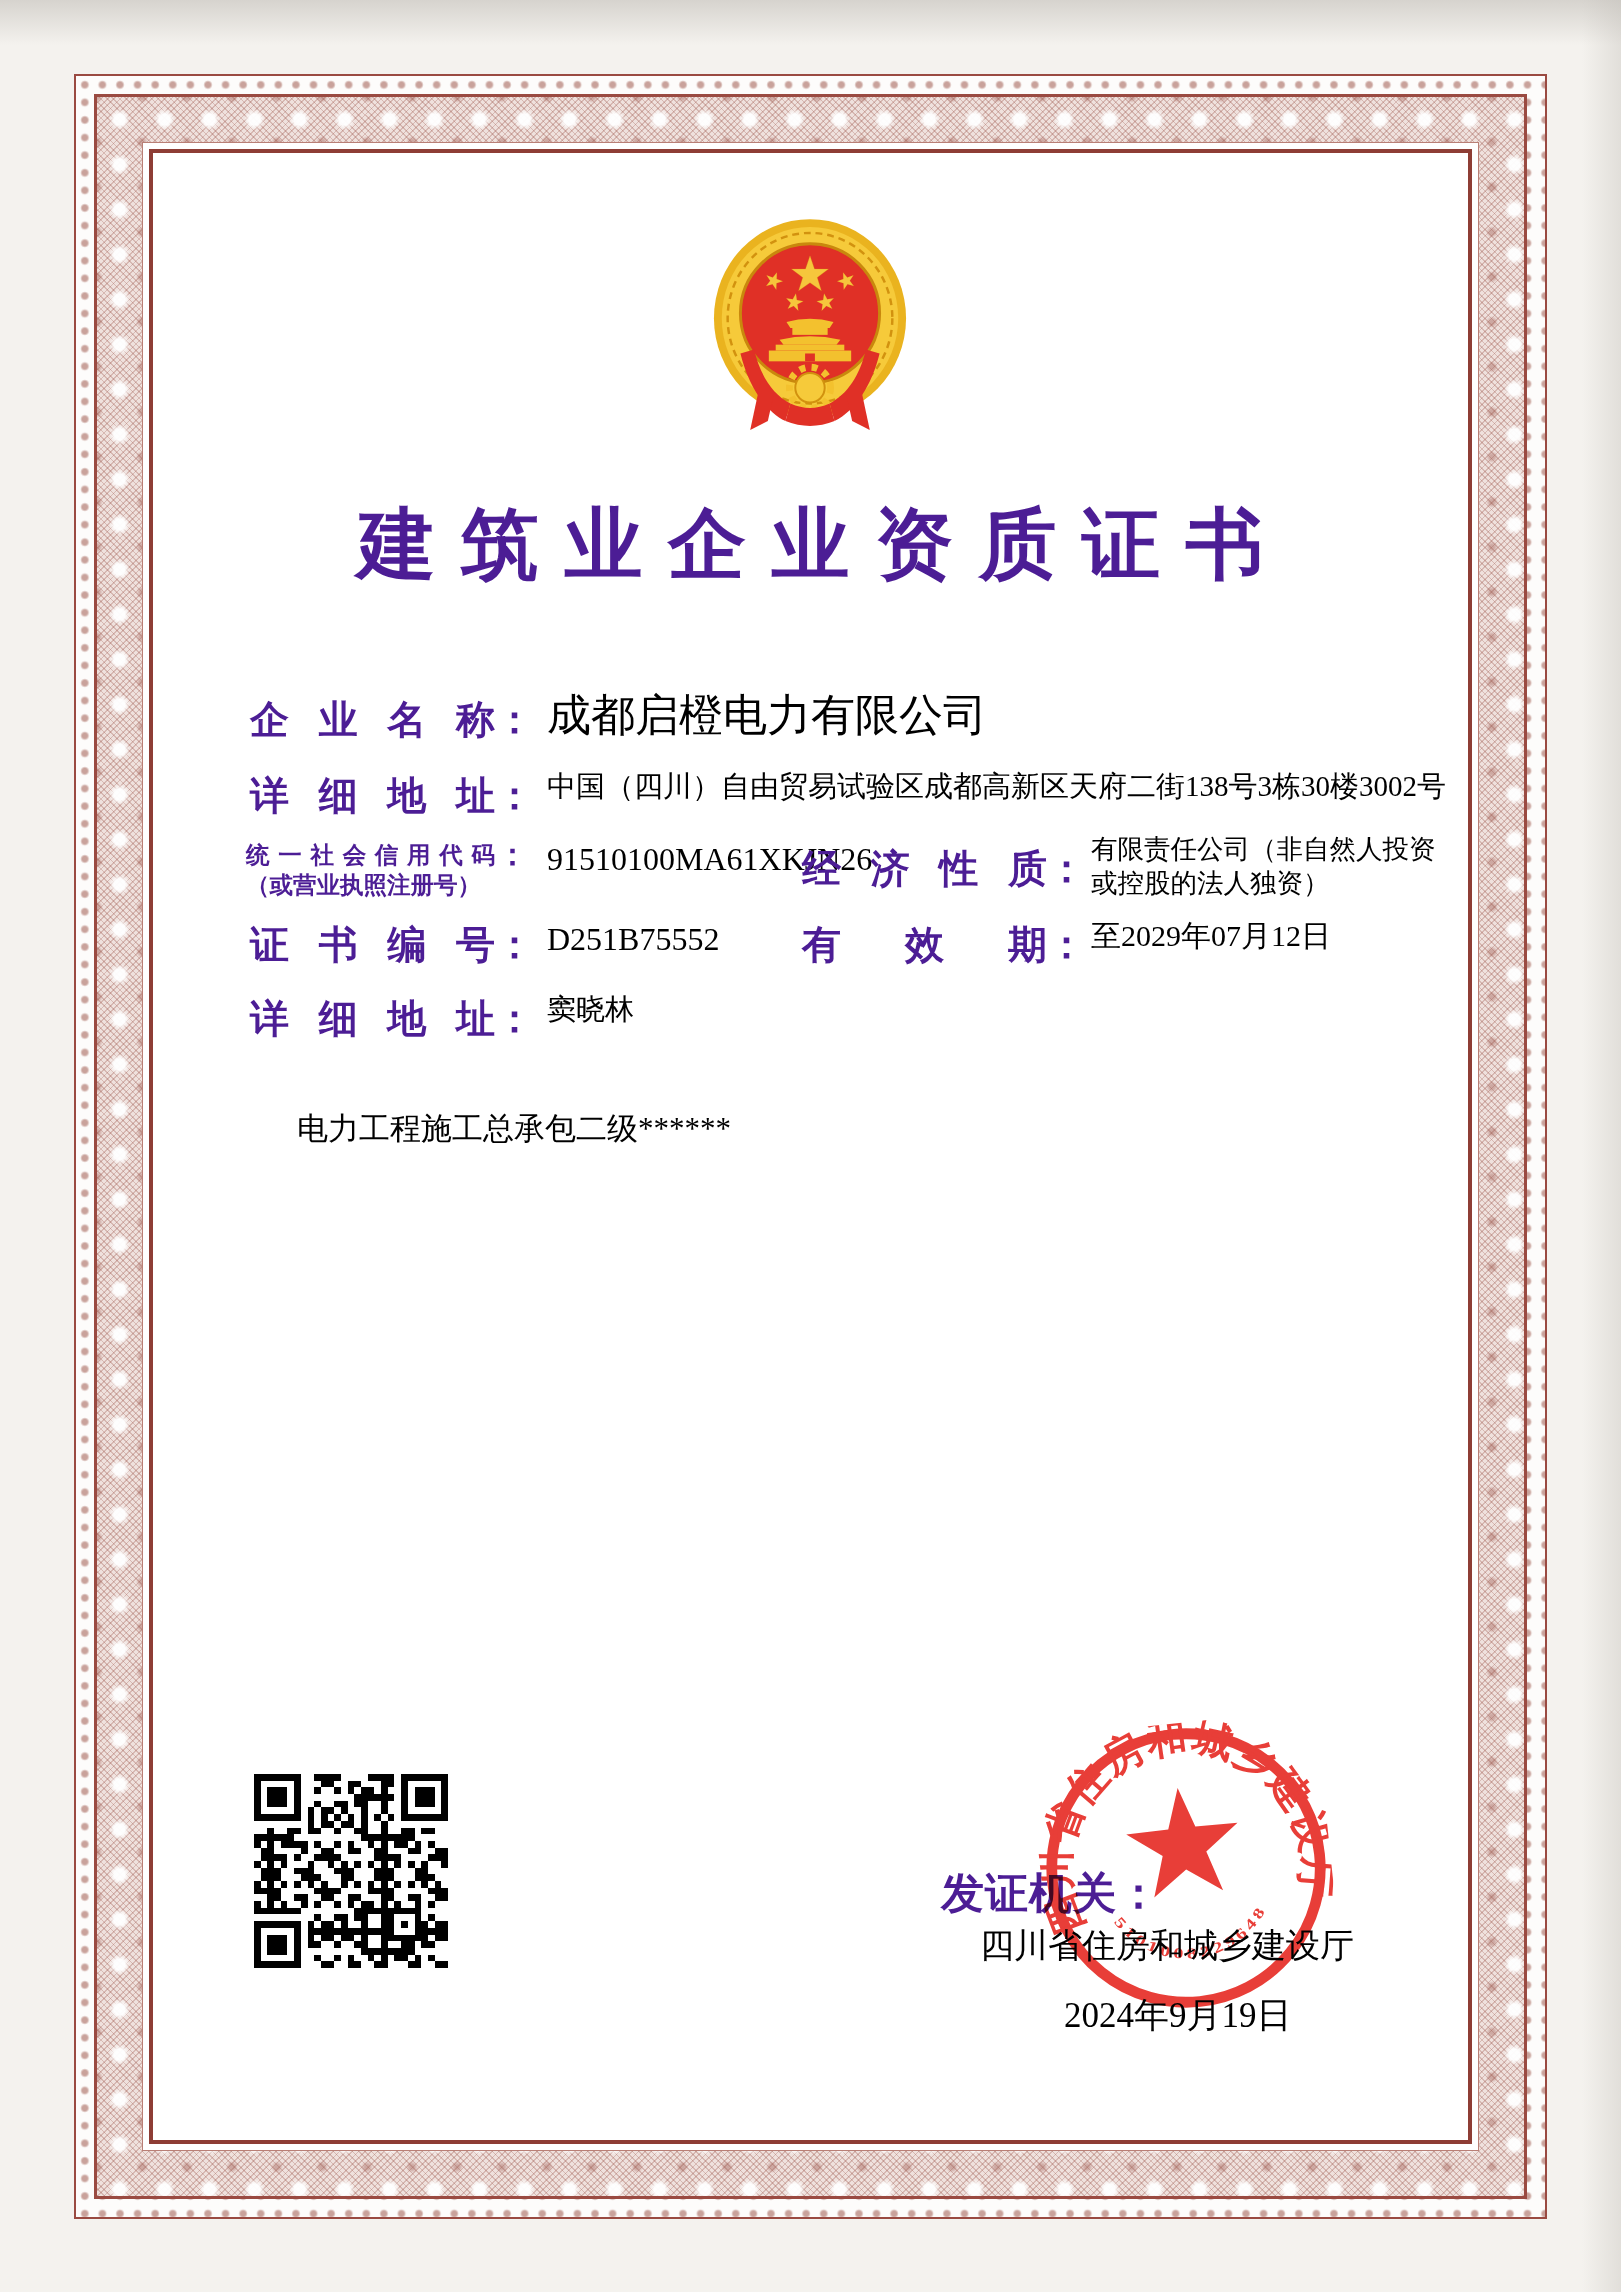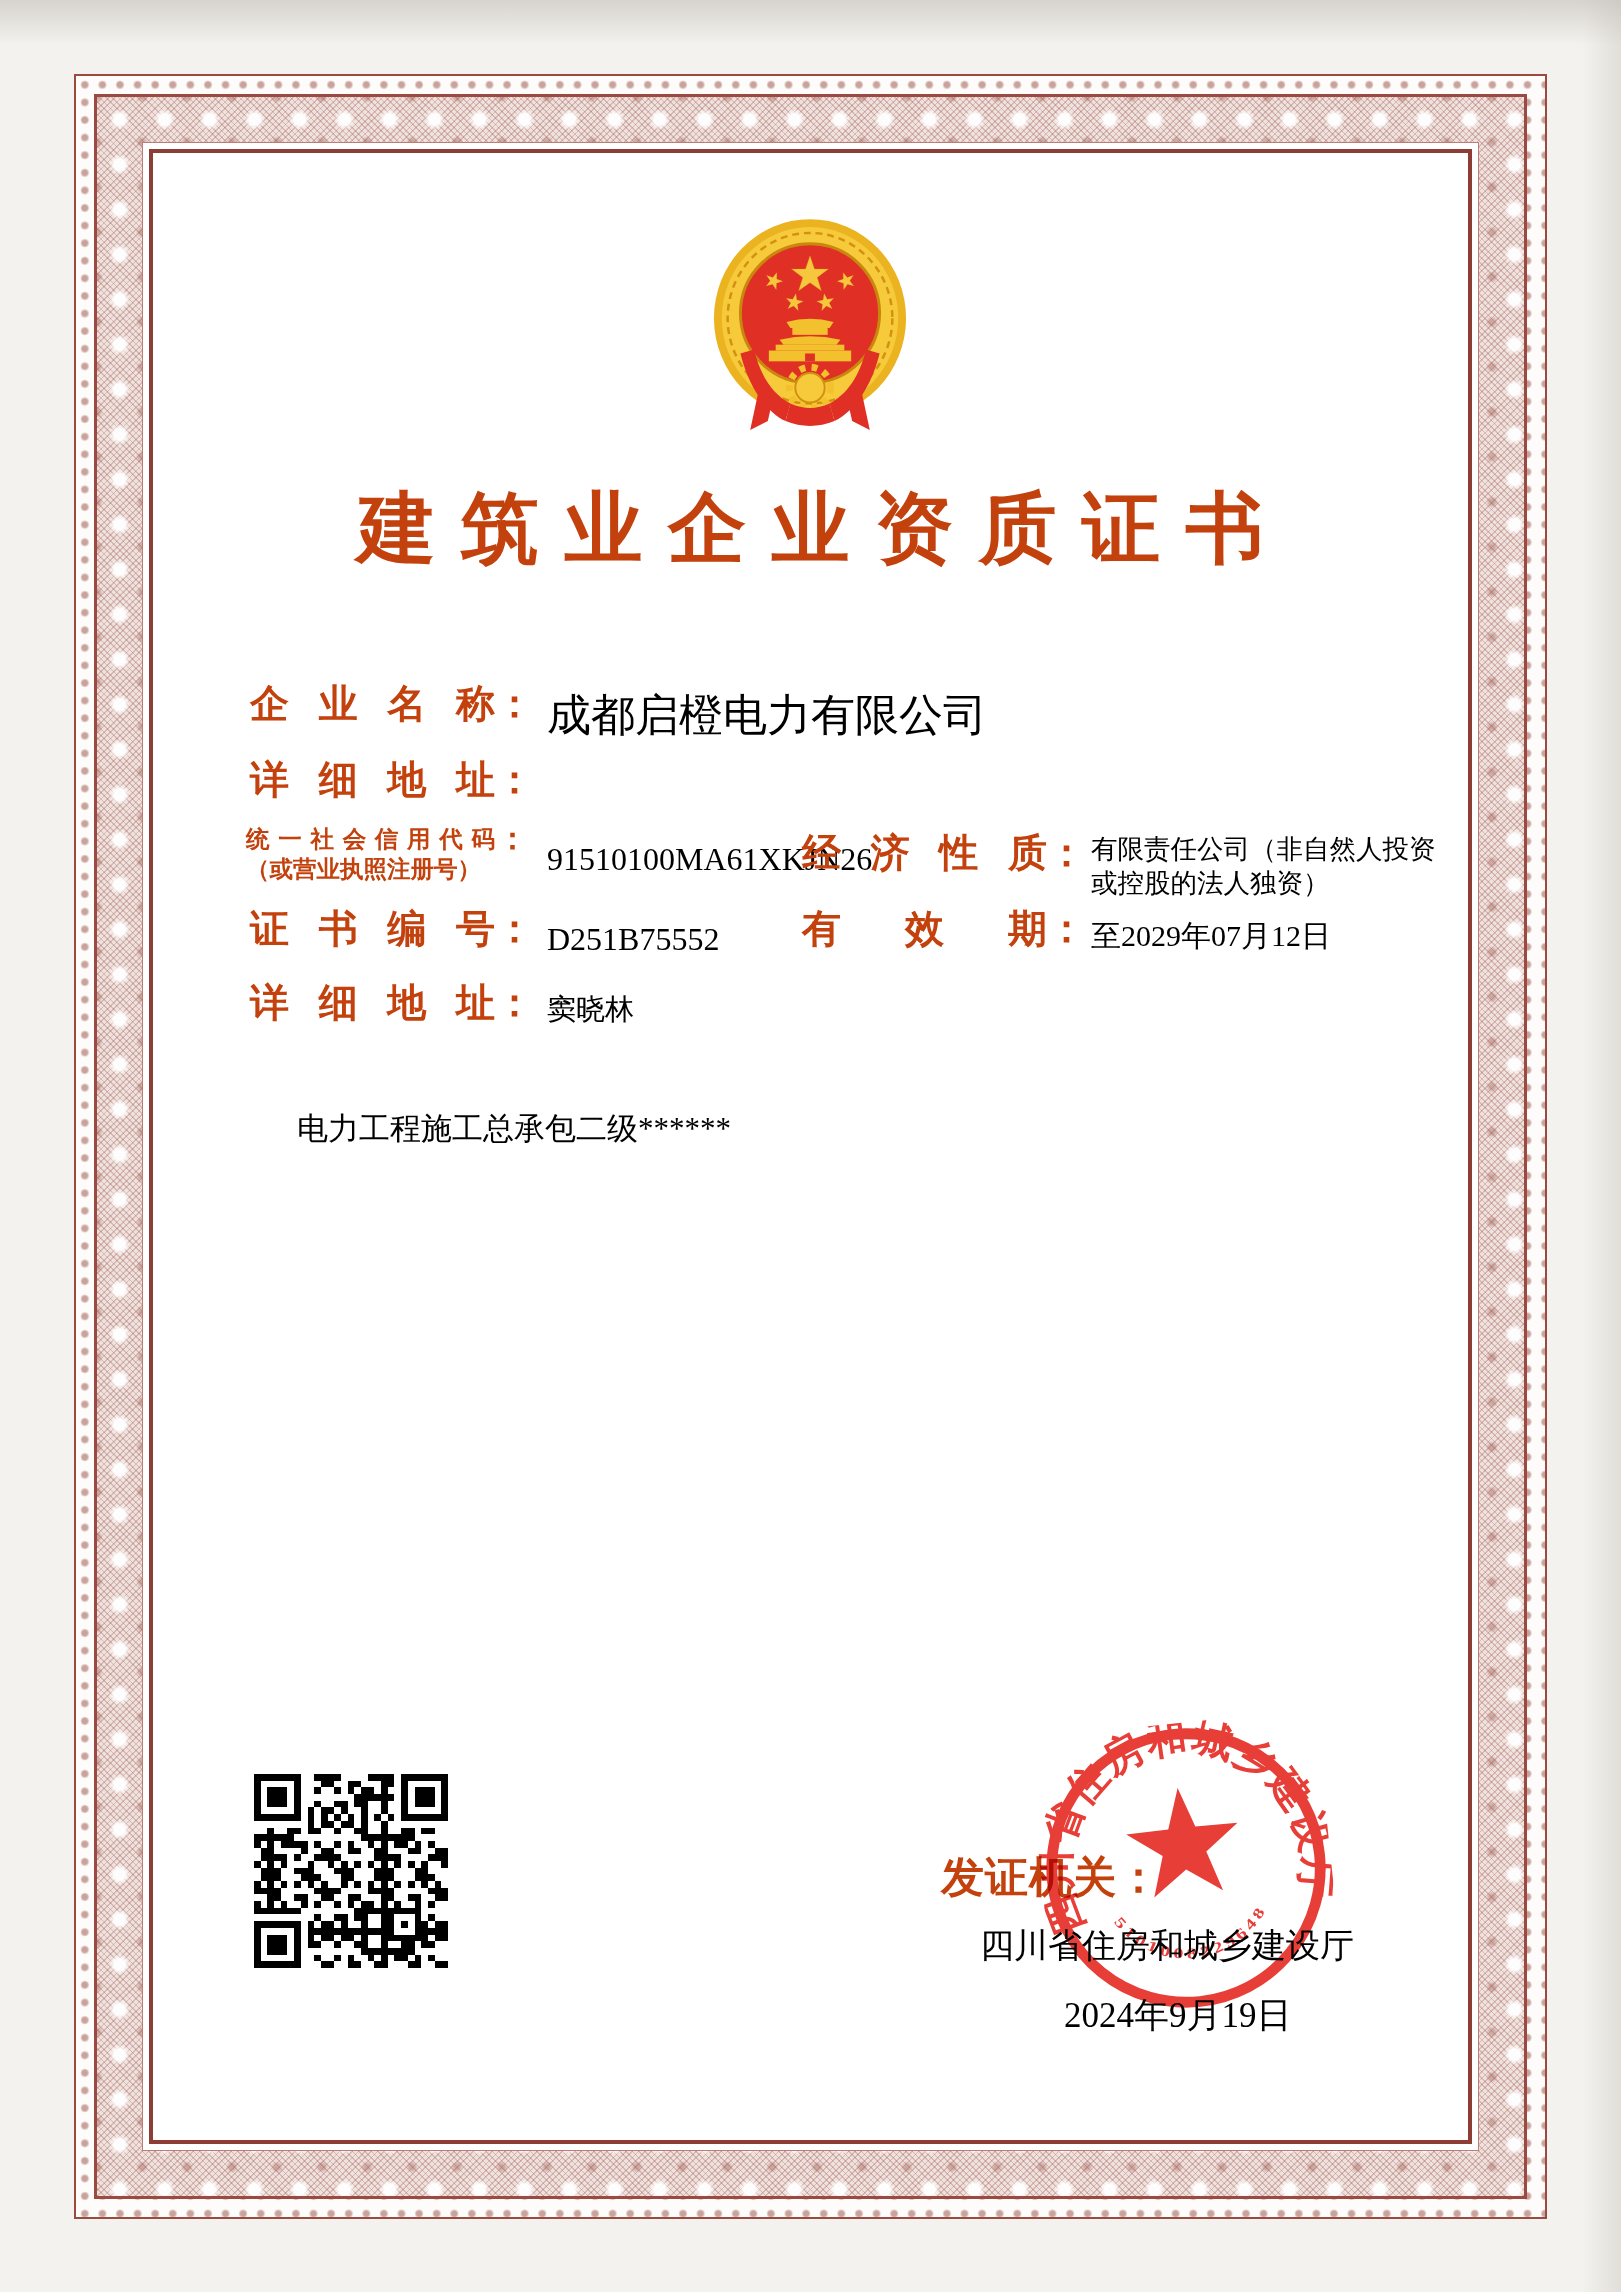--- a/index.html
+++ b/index.html
@@ -20,21 +20,21 @@
         radial-gradient(circle 14.7px at 50% 50%,rgba(255,255,255,.96) 38%,rgba(255,255,255,0) 72%) 0 0/45px 45px,
         radial-gradient(circle 8.8px at 50% 50%,rgba(158,90,80,.42) 28%,rgba(158,90,80,0) 70%) 22.5px 22.5px/45px 45px,
         repeating-linear-gradient(45deg,rgba(158,90,80,.30) 0 1.2px,rgba(158,90,80,0) 1.2px 4.5px),
         repeating-linear-gradient(-45deg,rgba(158,90,80,.30) 0 1.2px,rgba(158,90,80,0) 1.2px 4.5px),
         #efe1dd;}
   .f3{box-sizing:border-box;height:100%;background:#fff;border:1px solid #b97f76;padding:6.9px;}
   .f4{box-sizing:border-box;height:100%;border:4.9px solid #8e3d35;background:#fff;}
 
   .content{position:absolute;inset:0;z-index:2;}
   .abs{position:absolute;}
-  .hei{font-family:"Liberation Sans","DejaVu Sans",sans-serif;font-weight:700;color:#c2410c;}
+  .hei{font-family:"Liberation Sans","DejaVu Sans",sans-serif;font-weight:700;color:#4c1d95;margin-top:16px;}
   .song{font-family:"Liberation Serif","DejaVu Serif",serif;font-weight:400;color:#000;}
 
   .cert-title{left:0;right:0;top:488px;text-align:center;font-size:78px;
               letter-spacing:25.5px;padding-left:25.5px;line-height:1.05;}
 
   .flab{display:flex;align-items:flex-start;line-height:1.08;justify-content:space-between;}
   .flab .jt{display:inline-block;text-align:justify;text-align-last:justify;}
   .flab .colon{display:inline-block;}
   .lab40{font-size:39px;}
   .small-label{font-size:23.5px;line-height:30px;display:flex;}
@@ -115,20 +115,21 @@
     <div class="abs hei flab lab40" style="left:250px;top:683px">
       <span class="jt" style="width:245px">企业名称</span>
         <span class="colon">：</span>
     </div>
     <div class="abs song val34" style="left:547px;top:691px">成都启橙电力有限公司</div>
 
     <div class="abs hei flab lab40" style="left:250px;top:759px">
       <span class="jt" style="width:245px">详细地址</span>
         <span class="colon">：</span>
     </div>
+    <div class="abs song val30" style="left:547px;top:770px">中国（四川）自由贸易试验区成都高新区天府二街138号3栋30楼3002号</div>
 
     <div class="abs hei small-label" style="left:246px;top:824px">
       <span class="stack">
         <span class="l l1">统一社会信用代码</span>
         <span class="l">（或营业执照注册号）</span>
       </span>
       <span class="bigcolon">：</span>
     </div>
     <div class="abs song val33" style="left:547px;top:841px">91510100MA61XKJN26</div>
 

